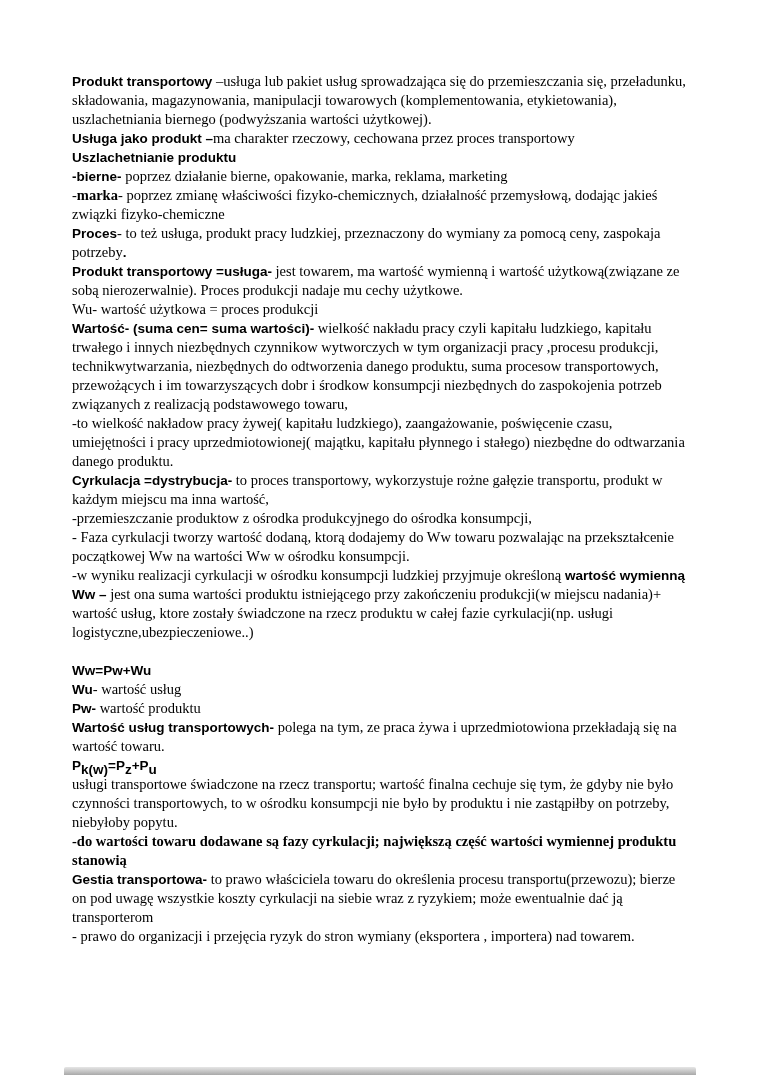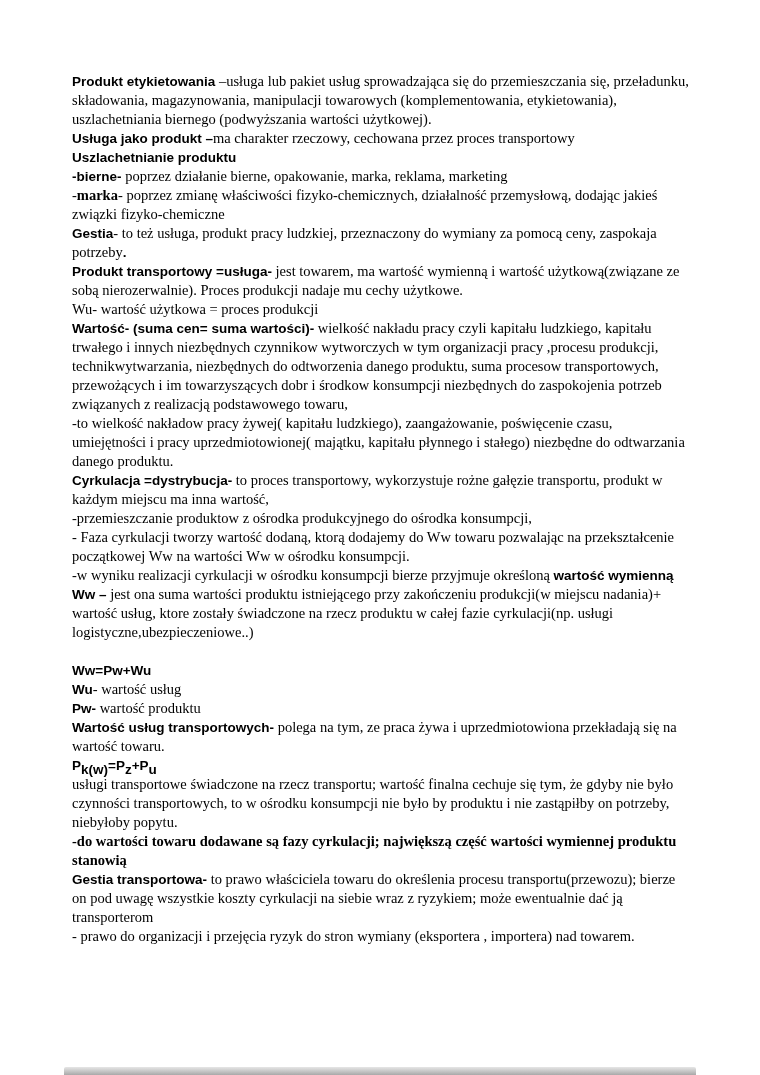--- a/index.html
+++ b/index.html
@@ -45,34 +45,34 @@
     height: 8px;
     background: linear-gradient(to bottom, #e6e6e6, #a9a9a9);
     border-radius: 2px 2px 0 0;
   }
 </style>
 </head>
 <body>
 
 <div class="page">
   <div class="content">
-      <p class="para"><span class="b">Produkt etykietowania</span><span> –usługa lub pakiet usług sprowadzająca się do przemieszczania się, przeładunku, składowania, magazynowania, manipulacji towarowych (komplementowania, etykietowania), uszlachetniania biernego (podwyższania wartości użytkowej).</span></p>
+      <p class="para"><span class="b">Produkt transportowy</span><span> –usługa lub pakiet usług sprowadzająca się do przemieszczania się, przeładunku, składowania, magazynowania, manipulacji towarowych (komplementowania, etykietowania), uszlachetniania biernego (podwyższania wartości użytkowej).</span></p>
       <p class="para"><span class="b">Usługa jako produkt –</span><span>ma charakter rzeczowy, cechowana przez proces transportowy</span></p>
       <p class="para"><span class="b">Uszlachetnianie produktu</span></p>
       <p class="para"><span class="b">-bierne-</span><span> poprzez działanie bierne, opakowanie, marka, reklama, marketing</span></p>
       <p class="para"><span>-</span><span class="bs">marka</span><span>- poprzez zmianę właściwości fizyko-chemicznych, działalność przemysłową, dodając jakieś związki fizyko-chemiczne</span></p>
-      <p class="para"><span class="b">Gestia</span><span>- to też usługa, produkt pracy ludzkiej, przeznaczony do wymiany za pomocą ceny, zaspokaja potrzeby</span><span class="b">.</span></p>
+      <p class="para"><span class="b">Proces</span><span>- to też usługa, produkt pracy ludzkiej, przeznaczony do wymiany za pomocą ceny, zaspokaja potrzeby</span><span class="b">.</span></p>
       <p class="para"><span class="b">Produkt transportowy =usługa-</span><span> jest towarem, ma wartość wymienną i wartość użytkową(związane ze sobą nierozerwalnie). Proces produkcji nadaje mu cechy użytkowe.</span></p>
       <p class="para"><span>Wu- wartość użytkowa = proces produkcji</span></p>
       <p class="para"><span class="b">Wartość- (suma cen= suma wartości)-</span><span> wielkość nakładu pracy czyli kapitału ludzkiego, kapitału trwałego i innych niezbędnych czynnikow wytworczych w tym organizacji pracy ,procesu produkcji, technikwytwarzania, niezbędnych do odtworzenia danego produktu, suma procesow transportowych, przewożących i im towarzyszących dobr i środkow konsumpcji niezbędnych do zaspokojenia potrzeb związanych z realizacją podstawowego towaru,</span></p>
       <p class="para"><span>-to wielkość nakładow pracy żywej( kapitału ludzkiego), zaangażowanie, poświęcenie czasu, umiejętności i pracy uprzedmiotowionej( majątku, kapitału płynnego i stałego) niezbędne do odtwarzania danego produktu.</span></p>
       <p class="para"><span class="b">Cyrkulacja =dystrybucja-</span><span> to proces transportowy, wykorzystuje rożne gałęzie transportu, produkt w każdym miejscu ma inna wartość,</span></p>
       <p class="para"><span>-przemieszczanie produktow z ośrodka produkcyjnego do ośrodka konsumpcji,</span></p>
       <p class="para"><span>- Faza cyrkulacji tworzy wartość dodaną, ktorą dodajemy do Ww towaru pozwalając na przekształcenie początkowej Ww na wartości Ww w ośrodku konsumpcji.</span></p>
-      <p class="para"><span>-w wyniku realizacji cyrkulacji w ośrodku konsumpcji bierze przyjmuje określoną </span><span class="b">wartość wymienną</span></p>
+      <p class="para"><span>-w wyniku realizacji cyrkulacji w ośrodku konsumpcji ludzkiej przyjmuje określoną </span><span class="b">wartość wymienną</span></p>
       <p class="para"><span class="b">Ww –</span><span> jest ona suma wartości produktu istniejącego przy zakończeniu produkcji(w miejscu nadania)+ wartość usług, ktore zostały świadczone na rzecz produktu w całej fazie cyrkulacji(np. usługi logistyczne,ubezpieczeniowe..)</span></p>
       <p class="para gap-top"><span class="b">Ww=Pw+Wu</span></p>
       <p class="para"><span class="b">Wu</span><span>- wartość usług</span></p>
       <p class="para"><span class="b">Pw-</span><span> wartość produktu</span></p>
       <p class="para"><span class="b">Wartość usług transportowych-</span><span> polega na tym, ze praca żywa i uprzedmiotowiona przekładają się na wartość towaru.</span></p>
       <p class="para"><span class="b">P</span><sub class="b">k(w)</sub><span class="b">=P</span><sub class="b">z</sub><span class="b">+P</span><sub class="b">u</sub></p>
       <p class="para"><span>usługi transportowe świadczone na rzecz transportu; wartość finalna cechuje się tym, że gdyby nie było czynności transportowych, to w ośrodku konsumpcji nie było by produktu i nie zastąpiłby on potrzeby, niebyłoby popytu.</span></p>
       <p class="para"><span class="bs">-do wartości towaru dodawane są fazy cyrkulacji; największą część wartości wymiennej produktu stanowią</span></p>
       <p class="para"><span class="b">Gestia transportowa-</span><span> to prawo właściciela towaru do określenia procesu transportu(przewozu); bierze on pod uwagę wszystkie koszty cyrkulacji na siebie wraz z ryzykiem; może ewentualnie dać ją transporterom</span></p>
       <p class="para"><span>- prawo do organizacji i przejęcia ryzyk do stron wymiany (eksportera , importera) nad towarem.</span></p>

